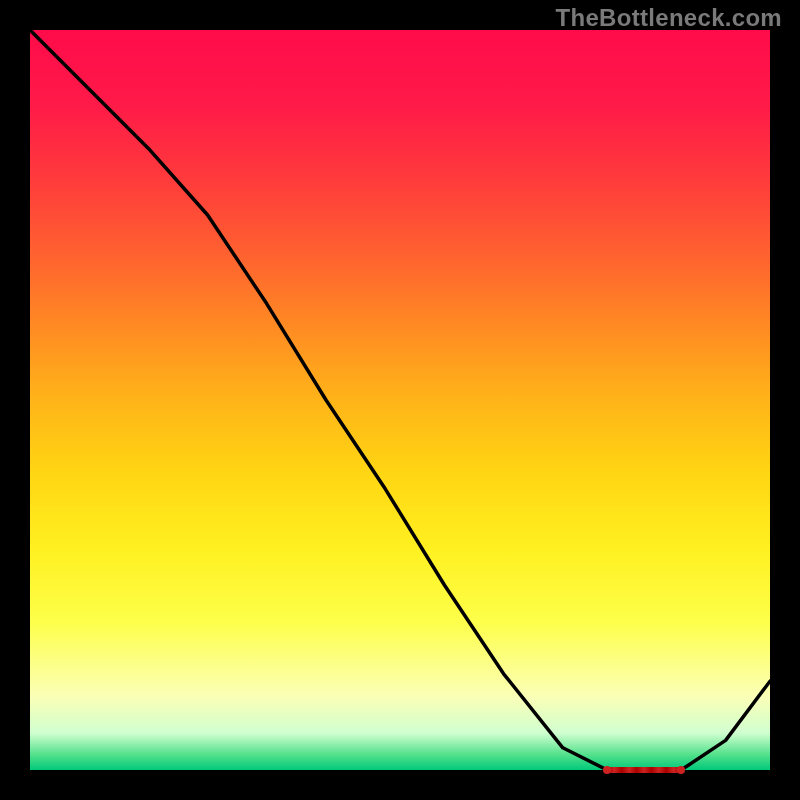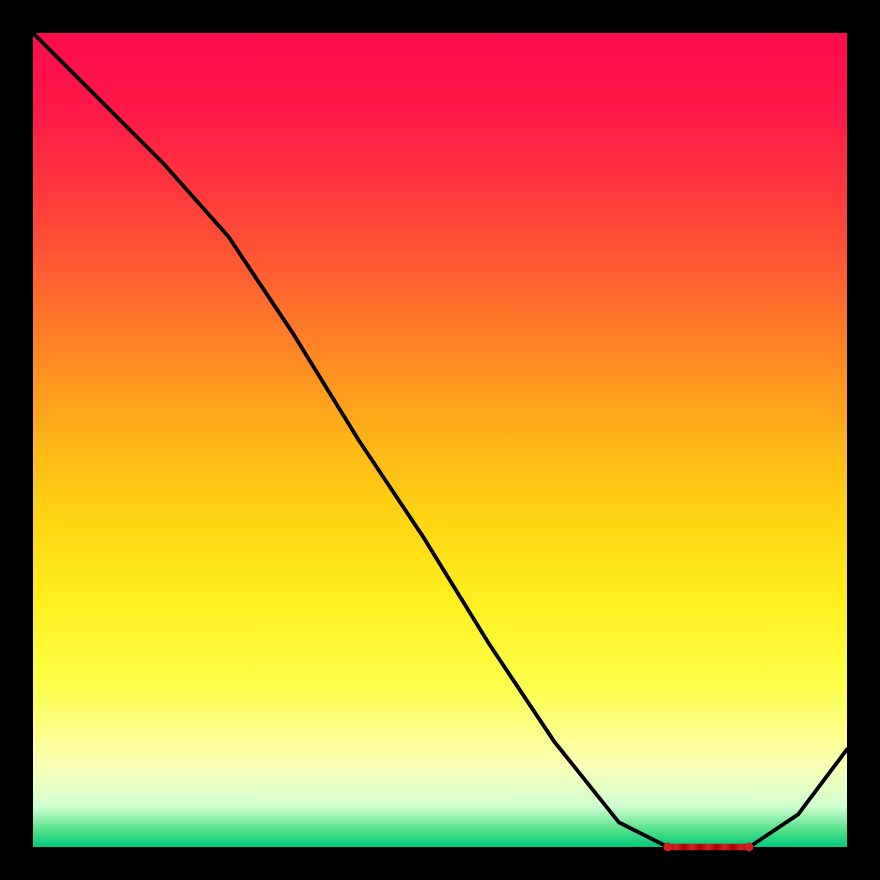--- a/index.html
+++ b/index.html
@@ -25,20 +25,21 @@
 .attribution{position:absolute;top:4px;right:18px;color:#7a7a7a;font-size:24px;font-weight:600;letter-spacing:0.3px}
 .flat-marker{position:absolute;height:6px;background:linear-gradient(to right,#a00,#c22 10%,#a00 20%,#c22 30%,#a00 40%,#c22 50%,#a00 60%,#c22 70%,#a00 80%,#c22 90%,#a00);border-radius:3px}
 .flat-marker::before,.flat-marker::after{content:"";position:absolute;width:8px;height:8px;background:#c22;border-radius:50%;top:-1px}
 .flat-marker::before{left:-4px}
 .flat-marker::after{right:-4px}
 </style>
 </head>
 <body>
 
 <div class="container">
+  <div class="attribution">TheBottleneck.com</div>
   <div class="plot-area">
     <div class="gradient"></div>
     <svg class="line-layer" viewBox="0 0 740 740" preserveAspectRatio="none">
       <path id="curve-path" fill="none" stroke="#000" stroke-width="3.5" stroke-linejoin="round" stroke-linecap="round" d="M0.0 0.0 L59.2 59.2 L118.4 118.4 L177.6 185.0 L236.8 273.8 L296.0 370.0 L355.2 458.8 L414.4 555.0 L473.6 643.8 L532.8 717.8 L577.2 740.0 L614.2 740.0 L651.2 740.0 L695.6 710.4 L740.0 651.2 "></path>
     </svg>
     <div id="flat-marker" class="flat-marker" style="left: 577.2px; width: 74px; top: 737px;"></div>
   </div>
 </div>
 
 </body></html>

